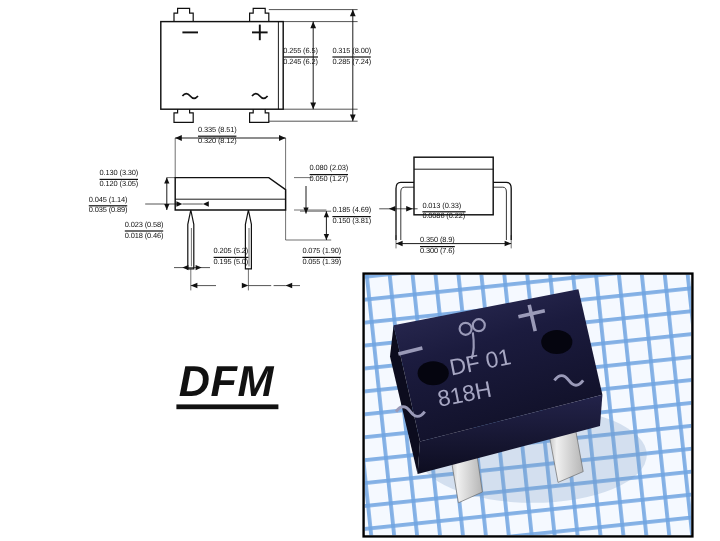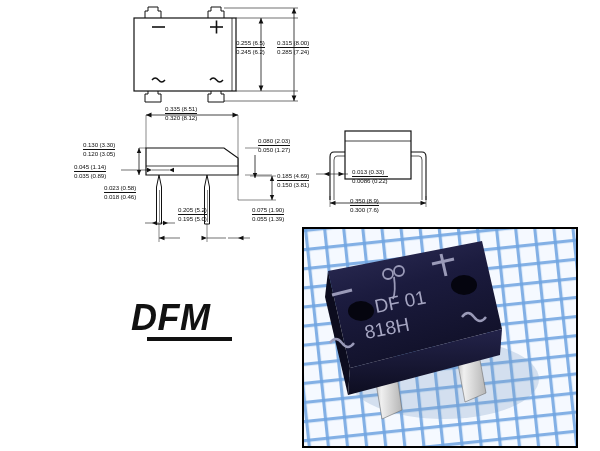--- a/index.html
+++ b/index.html
@@ -207,21 +207,21 @@
   <div class="dim" style="left:352px;top:168px;">
     <span class="top">0.013 (0.33)</span>
     <span class="bot">0.0086 (0.22)</span>
   </div>
 
   <div class="dim" style="left:350px;top:197px;">
     <span class="top">0.350 (8.9)</span>
     <span class="bot">0.300 (7.6)</span>
   </div>
 
-  <div class="dfm" style="left:131px;top:297px;">DFM</div>
+  <div class="dfm" style="left:149px;top:297px;">DFM</div>
   <div class="dfm-rule" style="left:147px;top:337px;width:85px;height:4px;"></div>
 
   <div class="photo" style="left:302px;top:227px;width:272px;height:217px;border:2px solid #000;">
     <svg class="photo-inner" viewBox="0 0 272 217" preserveAspectRatio="none">
       <defs>
         <linearGradient id="bodyGrad" x1="0" y1="0" x2="0.4" y2="1">
           <stop offset="0%" stop-color="#2e2e58"></stop>
           <stop offset="45%" stop-color="#1b1b3e"></stop>
           <stop offset="100%" stop-color="#111129"></stop>
         </linearGradient>

